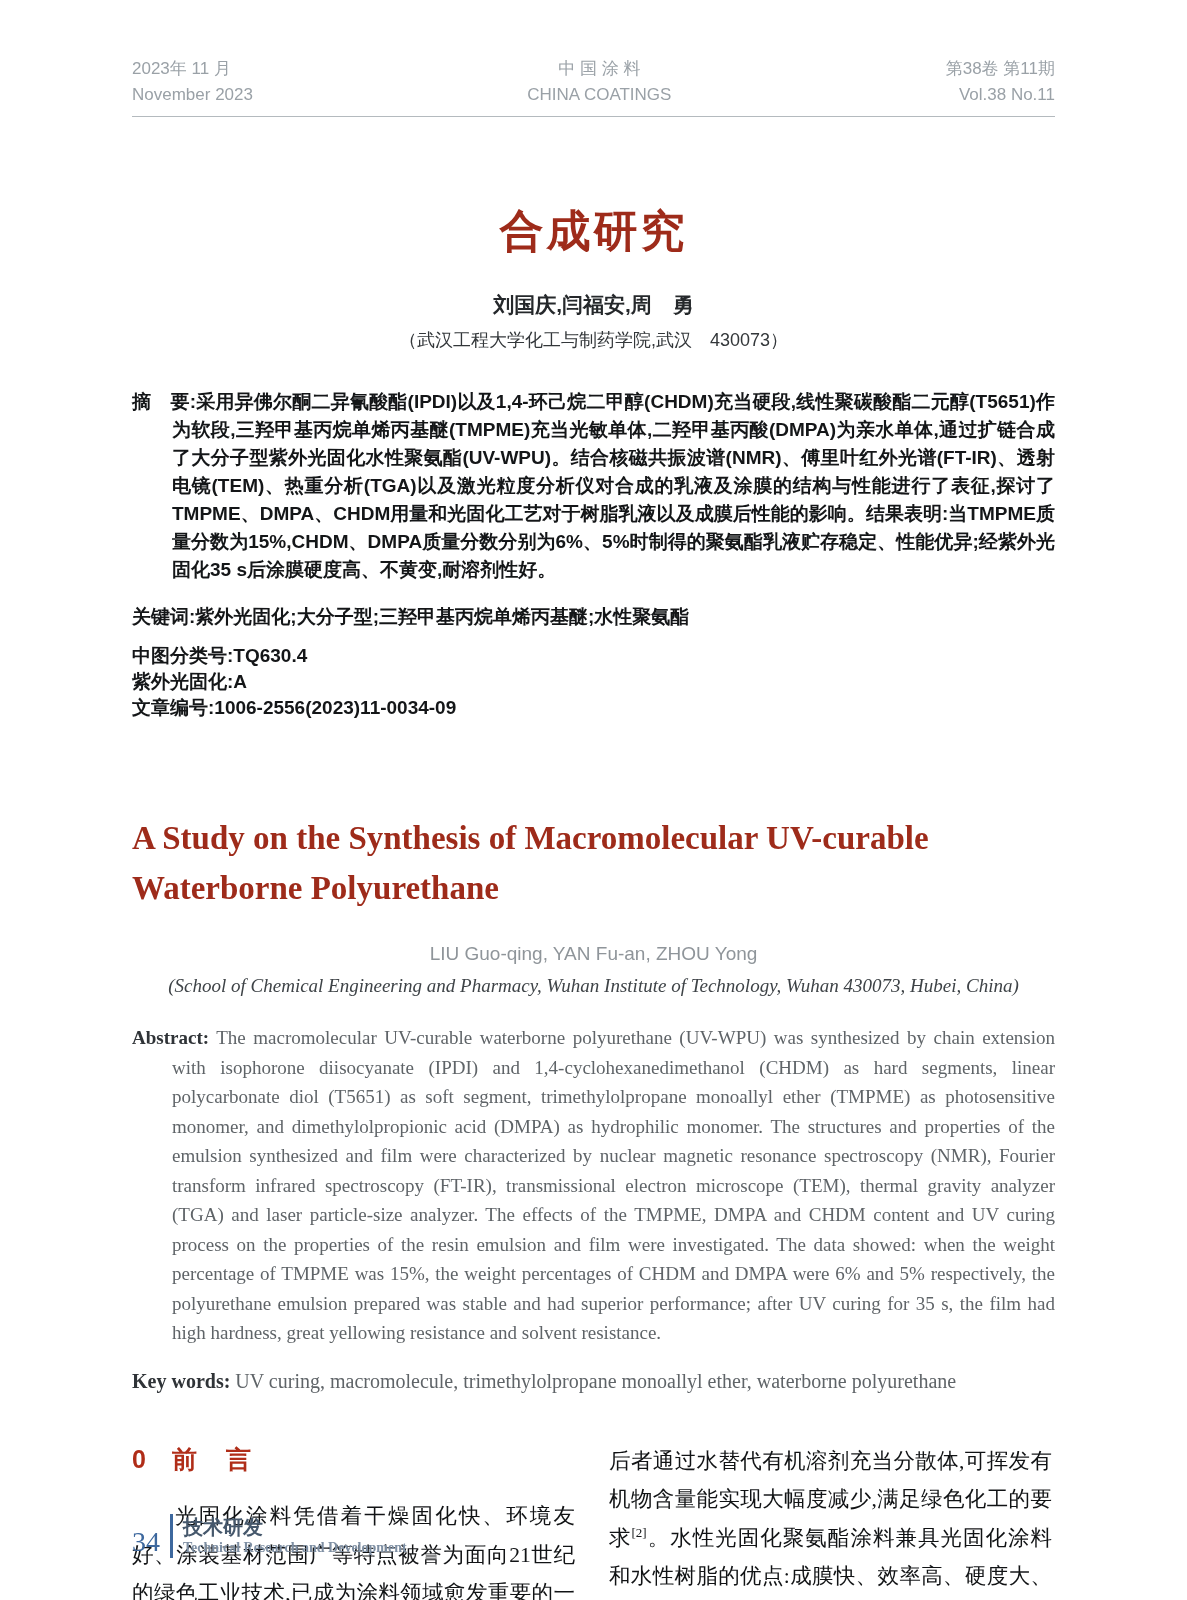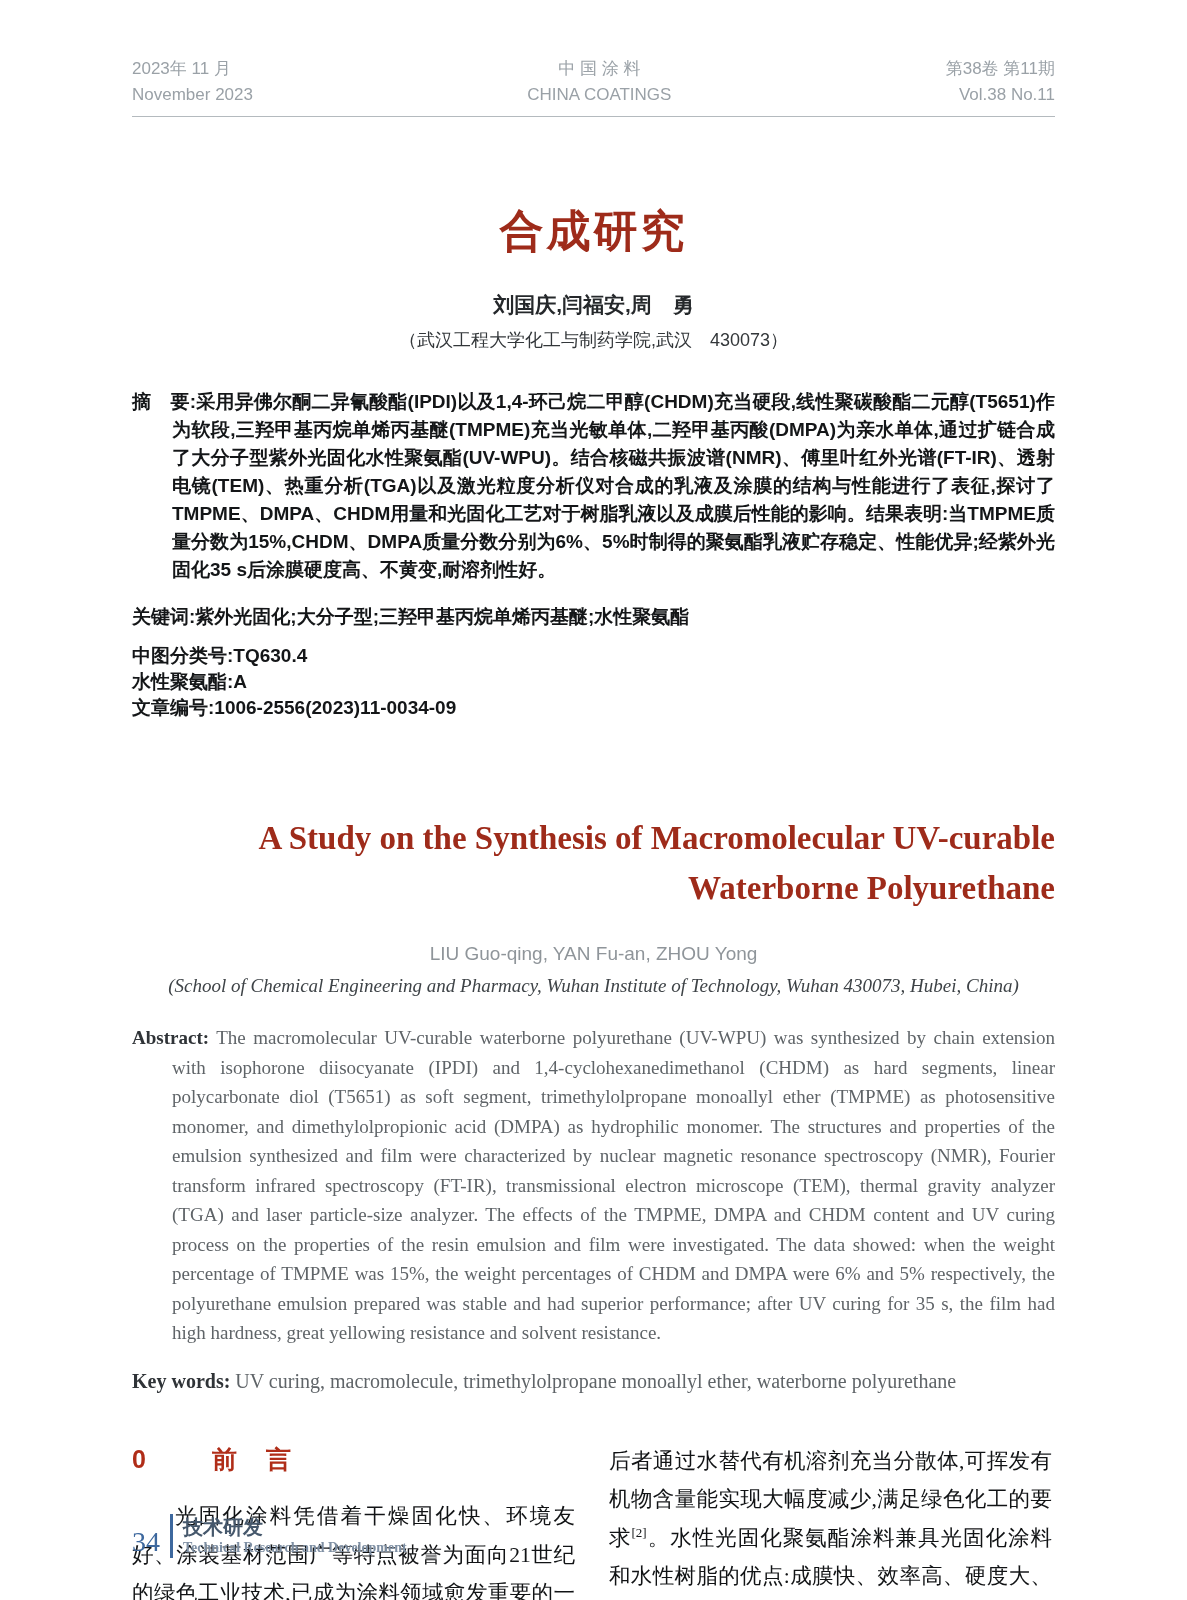--- a/index.html
+++ b/index.html
@@ -50,21 +50,21 @@
     font-size:19px;font-weight:bold;color:#141618;flex-direction:column;
   }
   .doi-line{
     margin-top:14px;
     font-family:"Liberation Serif","DejaVu Serif",serif;
     font-size:18px;color:#2b2e31;
   }
 
   
   .title-en{
-    margin-top:92px;text-align:right;
+    margin-top:92px;text-align:left;
     font-family:"Liberation Serif","DejaVu Serif",serif;
     color:#9e2b1a;font-weight:bold;
     font-size:33px;line-height:50px;
   }
   .authors-en{margin-top:30px;text-align:center;font-size:19px;color:#8f959a;}
   .affil-en{
     margin-top:10px;text-align:center;
     font-family:"Liberation Serif","DejaVu Serif",serif;
     font-style:italic;font-size:19px;color:#3e4347;
   }
@@ -89,21 +89,21 @@
   .intro{
     margin-top:46px;
     display:flex;gap:34px;
   }
   .col{width:443px;}
   .section-heading{
     color:#b02d18;font-weight:bold;font-size:25px;line-height:34px;
     margin-bottom:10px;
   }
   .section-heading .sec-num{margin-right:26px;}
-  .section-heading .sec-title{letter-spacing:2px;margin-left:40px;}
+  .section-heading .sec-title{letter-spacing:2px;}
   .body-para{
     font-family:"Liberation Serif","DejaVu Serif",serif;
     font-size:21.5px;line-height:38.5px;color:#111315;
     text-align:justify;
   }
   .indent2{text-indent:2em;}
   sup{font-size:13px;line-height:0;}
 
   
   .page-footer{
@@ -147,21 +147,21 @@
     </div>
     <div class="authors-zh">刘国庆,闫福安,周　勇</div>
     <div class="affil-zh">（武汉工程大学化工与制药学院,武汉　430073）</div>
 
     <p class="abstract-zh"><span class="label">摘　要:</span><span>采用异佛尔酮二异氰酸酯(IPDI)以及1,4-环己烷二甲醇(CHDM)充当硬段,线性聚碳酸酯二元醇(T5651)作为软段,三羟甲基丙烷单烯丙基醚(TMPME)充当光敏单体,二羟甲基丙酸(DMPA)为亲水单体,通过扩链合成了大分子型紫外光固化水性聚氨酯(UV-WPU)。结合核磁共振波谱(NMR)、傅里叶红外光谱(FT-IR)、透射电镜(TEM)、热重分析(TGA)以及激光粒度分析仪对合成的乳液及涂膜的结构与性能进行了表征,探讨了TMPME、DMPA、CHDM用量和光固化工艺对于树脂乳液以及成膜后性能的影响。结果表明:当TMPME质量分数为15%,CHDM、DMPA质量分数分别为6%、5%时制得的聚氨酯乳液贮存稳定、性能优异;经紫外光固化35 s后涂膜硬度高、不黄变,耐溶剂性好。</span></p>
 
     <div class="keywords-zh">关键词:紫外光固化;大分子型;三羟甲基丙烷单烯丙基醚;水性聚氨酯</div>
 
     <div class="meta-row">
       <span>中图分类号:TQ630.4</span>
-      <span>水性聚氨酯:A</span>
+      <span>紫外光固化:A</span>
       <span>文章编号:1006-2556(2023)11-0034-09</span>
     </div>
 
 
     <div class="title-en">
       <div>A Study on the Synthesis of Macromolecular UV-curable</div>
       <div>Waterborne Polyurethane</div>
     </div>
     <div class="authors-en">LIU Guo-qing, YAN Fu-an, ZHOU Yong</div>
     <div class="affil-en">(School of Chemical Engineering and Pharmacy, Wuhan Institute of Technology, Wuhan 430073, Hubei, China)</div>

